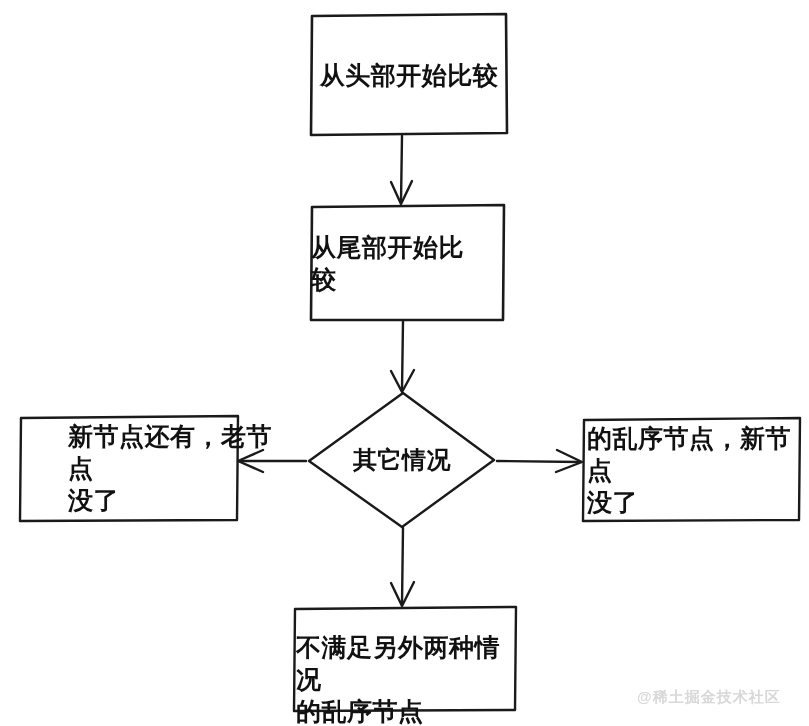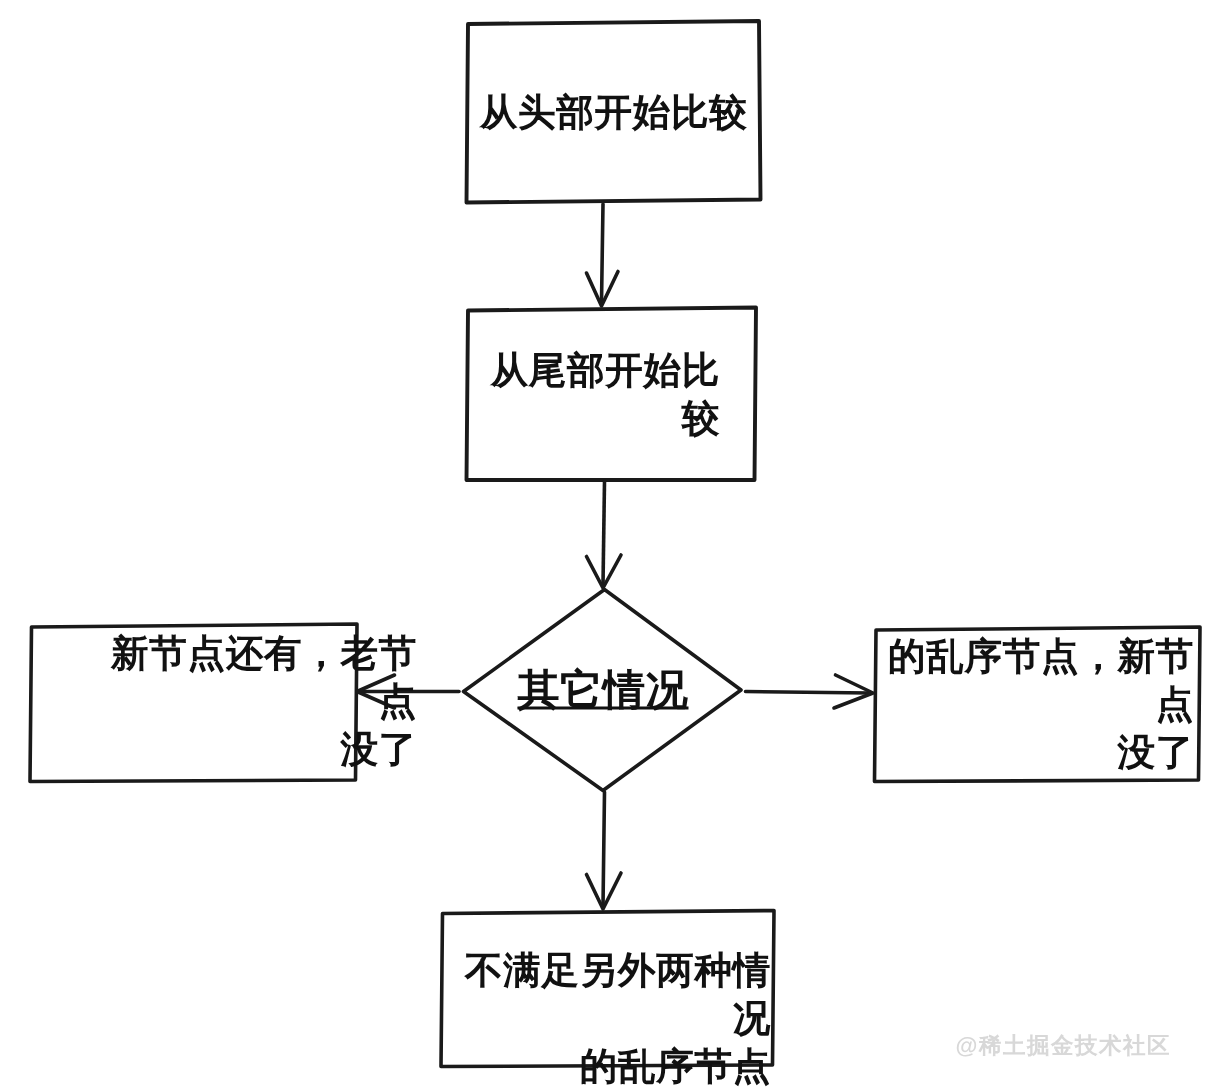--- a/index.html
+++ b/index.html
@@ -22,32 +22,31 @@
     left: 0;
     top: 0;
     width: 809px;
     height: 726px;
   }
   .node-label {
     position: absolute;
     display: flex;
     align-items: center;
     justify-content: center;
-    text-align: right;
+    text-align: left;
     color: #111111;
     font-weight: 700;
     font-size: 25px;
     line-height: 1.28;
     letter-spacing: 0.5px;
     white-space: pre-line;
     pointer-events: none;
   }
   .label-diamond {
-    font-size: 28px;
-    text-decoration: underline;
+    font-size: 24px;
   }
   .watermark {
     position: absolute;
     color: #d8d8d8;
     font-size: 15px;
     font-weight: 700;
     letter-spacing: 1px;
     white-space: nowrap;
   }
 </style>

